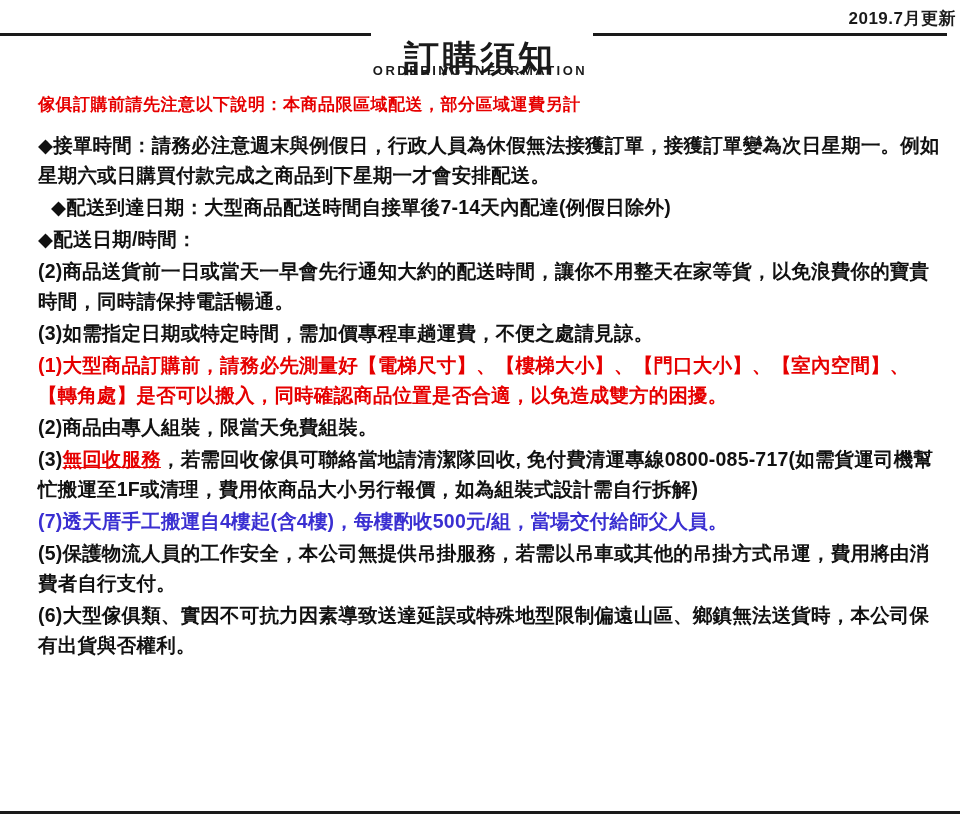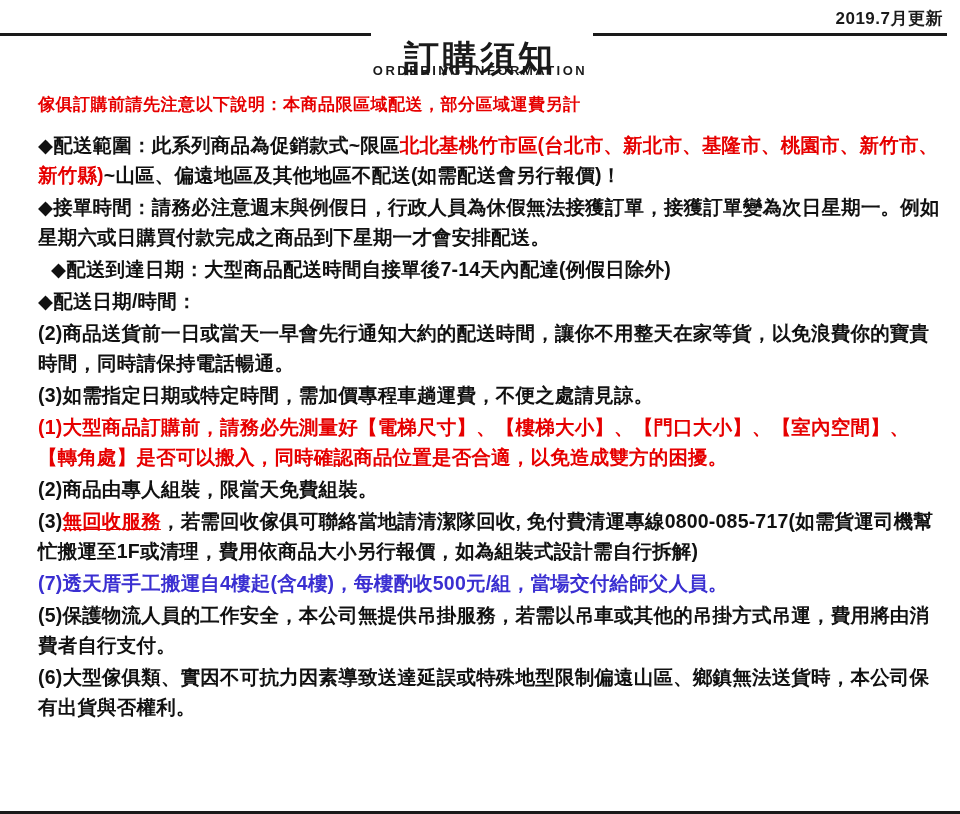--- a/index.html
+++ b/index.html
@@ -18,21 +18,21 @@
     box-sizing: border-box;
   }
   
   .header {
     position: relative;
     height: 76px;
   }
   .updated {
     position: absolute;
     top: 7px;
-    right: 17px;
+    right: 4px;
     font-size: 17px;
     font-weight: 700;
     color: #1a1a1a;
     letter-spacing: 0.5px;
   }
   .rule {
     position: absolute;
     top: 33px;
     height: 3px;
     background: #1a1a1a;
@@ -94,21 +94,20 @@
     <div class="rule rule-left"></div>
     <div class="rule rule-right"></div>
     <div class="title">訂購須知</div>
     <div class="subtitle">ORDERING INFORMATION</div>
     <div class="updated">2019.7月更新</div>
   </div>
 
   <div class="headline">傢俱訂購前請先注意以下說明：本商品限區域配送，部分區域運費另計</div>
 
   <div class="notice-body">
-      <p class="para"><span style="color: rgb(17, 17, 17);">◆配送範圍：此系列商品為促銷款式~限區</span><span style="color: rgb(230, 0, 0);">北北基桃竹市區(台北市、新北市、基隆市、桃園市、新竹市、新竹縣)</span><span style="color: rgb(17, 17, 17);">~山區、偏遠地區及其他地區不配送(如需配送會另行報價)！</span></p>
       <p class="para"><span style="color: rgb(17, 17, 17);">◆接單時間：請務必注意週末與例假日，行政人員為休假無法接獲訂單，接獲訂單變為次日星期一。例如星期六或日購買付款完成之商品到下星期一才會安排配送。</span></p>
       <p class="para"><span style="color: rgb(17, 17, 17); margin-left: 13px;">◆配送到達日期：大型商品配送時間自接單後7-14天內配達(例假日除外)</span></p>
       <p class="para"><span style="color: rgb(17, 17, 17);">◆配送日期/時間：</span></p>
       <p class="para"><span style="color: rgb(17, 17, 17); margin-top: 13px;">(2)商品送貨前一日或當天一早會先行通知大約的配送時間，讓你不用整天在家等貨，以免浪費你的寶貴時間，同時請保持電話暢通。</span></p>
       <p class="para"><span style="color: rgb(17, 17, 17);">(3)如需指定日期或特定時間，需加價專程車趟運費，不便之處請見諒。</span></p>
       <p class="para"><span style="color: rgb(230, 0, 0);">(1)大型商品訂購前，請務必先測量好【電梯尺寸】、【樓梯大小】、【門口大小】、【室內空間】、【轉角處】是否可以搬入，同時確認商品位置是否合適，以免造成雙方的困擾。</span></p>
       <p class="para"><span style="color: rgb(17, 17, 17);">(2)商品由專人組裝，限當天免費組裝。</span></p>
       <p class="para"><span style="color: rgb(17, 17, 17);">(3)</span><span style="color: rgb(230, 0, 0); text-decoration: underline;">無回收服務</span><span style="color: rgb(17, 17, 17);">，若需回收傢俱可聯絡當地請清潔隊回收, 免付費清運專線0800-085-717(如需貨運司機幫忙搬運至1F或清理，費用依商品大小另行報價，如為組裝式設計需自行拆解)</span></p>
       <p class="para"><span style="color: rgb(58, 47, 209);">(7)透天厝手工搬運自4樓起(含4樓)，每樓酌收500元/組，當場交付給師父人員。</span></p>
       <p class="para"><span style="color: rgb(17, 17, 17);">(5)保護物流人員的工作安全，本公司無提供吊掛服務，若需以吊車或其他的吊掛方式吊運，費用將由消費者自行支付。</span></p>

